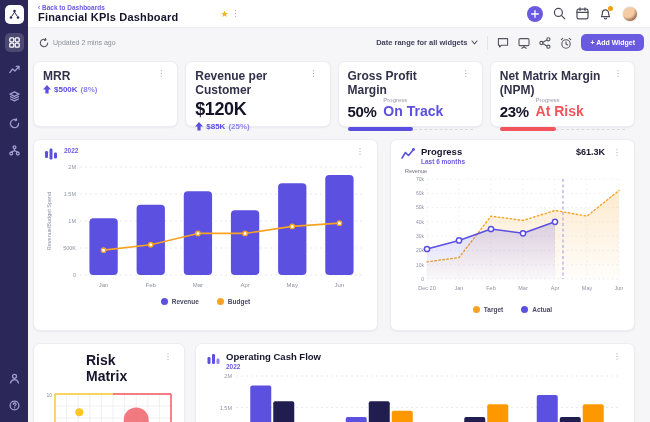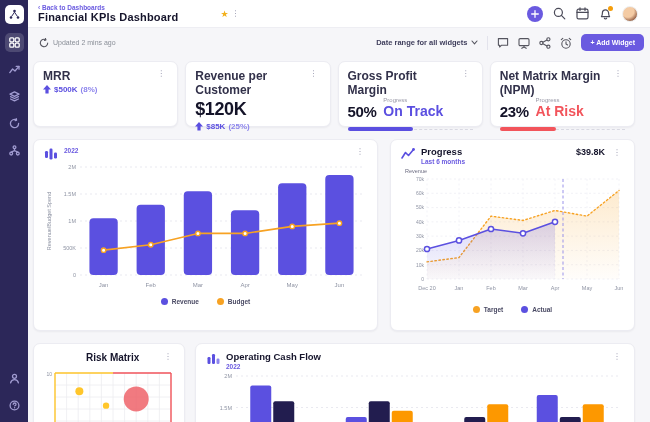--- a/index.html
+++ b/index.html
@@ -67,21 +67,21 @@
   .w-title { font-size:9.5px; font-weight:700; color:#15142b; line-height:1.15; }
   .w-sub { font-size:6.5px; font-weight:700; color:#6a5ae0; }
   .w-spacer { margin-left:auto; display:flex; align-items:center; gap:5px; }
   .w-value { font-size:9px; font-weight:700; color:#15142b; }
   .legend { display:flex; justify-content:center; gap:18px; margin-top:3px; }
   .legend-item { display:flex; align-items:center; gap:4px; font-size:6.5px; color:#4a4a64; font-weight:600; }
   .dot { width:7px; height:7px; border-radius:50%; display:inline-block; }
 
   .bottom-row { display:grid; grid-template-columns:152px 1fr; gap:10px; margin-top:12px; }
   .bottom-card { padding:8px 9px; height:170px; overflow:hidden; }
-  .rm-title { font-size:10px; font-weight:700; color:#15142b;padding-left:43px; }
+  .rm-title { font-size:14px; font-weight:700; color:#15142b;padding-left:43px; }
 
   svg text { font-family:"Liberation Sans", sans-serif; }
 </style>
 </head>
 <body>
 
 <div class="app">
 
   <aside class="sidebar">
     <div class="logo">
@@ -345,21 +345,21 @@
           <div class="widget-head">
             <svg width="14" height="14" viewBox="0 0 14 14">
               <polyline points="1,11 4.5,5.5 7.5,8.5 12.5,2.5" fill="none" stroke="#5b50e0" stroke-width="1.6" stroke-linecap="round" stroke-linejoin="round"></polyline>
               <circle cx="12.5" cy="2.5" r="1.4" fill="#5b50e0"></circle>
             </svg>
             <div>
               <div class="w-title">Progress</div>
               <div class="w-sub">Last 6 months</div>
             </div>
             <div class="w-spacer">
-              <span class="w-value">$39.8K</span>
+              <span class="w-value">$61.3K</span>
               <span class="kebab">⋮</span>
             </div>
           </div>
           <div id="chart-forecast"><svg width="225" height="134" viewBox="0 0 225 134">
                 <defs>
                   <linearGradient id="gO" x1="0" y1="0" x2="0" y2="1">
                     <stop offset="0%" stop-color="#f7a223" stop-opacity="0.22"></stop>
                     <stop offset="100%" stop-color="#f7a223" stop-opacity="0.02"></stop>
                   </linearGradient>
                   <linearGradient id="gP" x1="0" y1="0" x2="0" y2="1">

